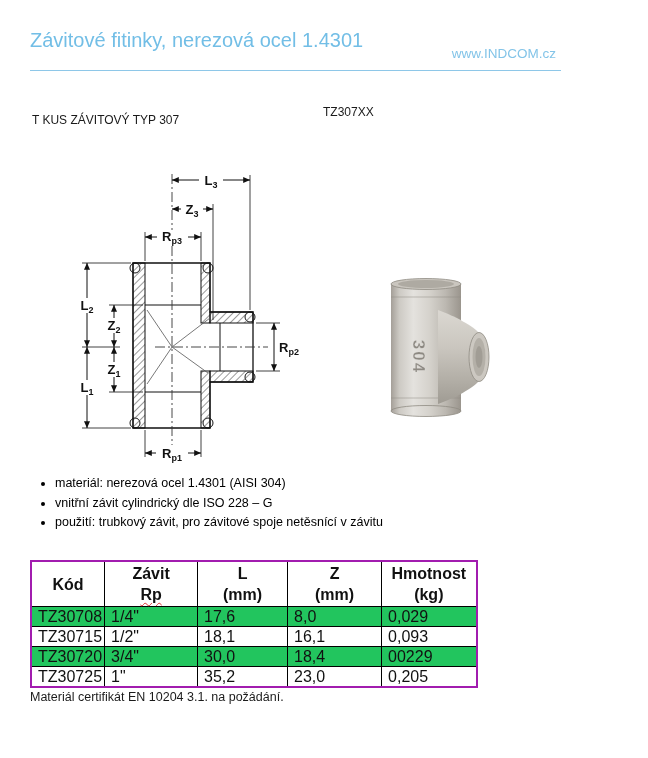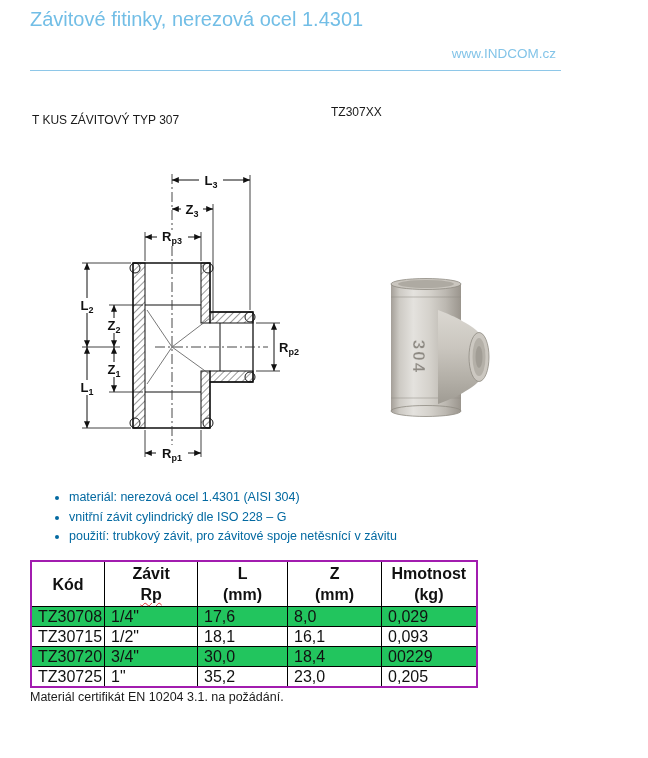--- a/index.html
+++ b/index.html
@@ -1,40 +1,40 @@
 <!DOCTYPE html>
 <html><head>
 <meta charset="utf-8">
 <style>
   html,body{margin:0;padding:0;background:#fff;}
   .page{position:relative;width:648px;height:758px;background:#fff;overflow:hidden;
         font-family:"Liberation Sans",sans-serif;}
 
-  .page-title{position:absolute;left:30px;top:8px;font-size:20px;font-weight:400;color:#72bee6;}
+  .page-title{position:absolute;left:30px;top:29px;font-size:20px;font-weight:400;color:#72bee6;}
   .website{position:absolute;right:92px;top:46px;font-size:13.5px;color:#83c4e8;text-decoration:none;text-align:right;}
   .rule{position:absolute;left:30px;top:70px;width:531px;height:1px;background:#8ec7e8;}
 
   .product-name{position:absolute;left:32px;top:105px;font-size:12px;color:#1a1a1a;margin-top:8px;}
-  .product-code{position:absolute;left:323px;top:105px;font-size:12px;color:#1a1a1a;margin-left:8px;}
+  .product-code{position:absolute;left:323px;top:105px;font-size:12px;color:#1a1a1a;}
 
   .diagram{position:absolute;left:60px;top:160px;}
   .diagram .cl{stroke:#333;stroke-width:0.9;stroke-dasharray:10 3 2 3;}
   .diagram .diag{stroke:#555;stroke-width:0.8;}
   .diagram .thin{stroke:#111;stroke-width:1;}
   .diagram .ext line{stroke:#111;stroke-width:0.8;}
   .diagram .dim line{stroke:#111;stroke-width:1;marker-start:url(#ar);marker-end:url(#ar);}
   .dimlabel{font-family:"Liberation Sans",sans-serif;font-size:13px;font-weight:700;fill:#111;}
   .dimlabel .sub{font-size:9px;}
 
   .photo{position:absolute;left:383px;top:272px;}
   .stamp{font-family:"Liberation Sans",sans-serif;font-size:17px;font-weight:700;
          fill:#8d8982;stroke:#dedcd8;stroke-width:0.35;letter-spacing:2px;}
 
-  .bullets{position:absolute;left:36px;top:476px;margin:14px;padding-left:19px;
-           font-size:12.5px;color:#0369a1;}
+  .bullets{position:absolute;left:36px;top:476px;margin:0;padding-left:19px;
+           font-size:12.5px;color:#000000;}
   .bullets li{margin-bottom:5.5px;}
 
   .spec-table{position:absolute;left:30px;top:560px;border-collapse:collapse;
               border:2px solid #a21caf;font-size:16px;color:#111;table-layout:fixed;}
   .spec-table th,.spec-table td{border:1px solid #000;}
   .spec-table th{font-weight:700;text-align:center;height:37px;line-height:1.32;padding:1px 2px;vertical-align:middle;}
   .spec-table td{height:19px;padding:0 2px 0 6px;vertical-align:middle;}
   .spec-table tr.shade td{background:#22c55e;}
   .misspell{text-decoration:underline wavy #d33;text-decoration-thickness:1px;text-underline-offset:2px;}
 

